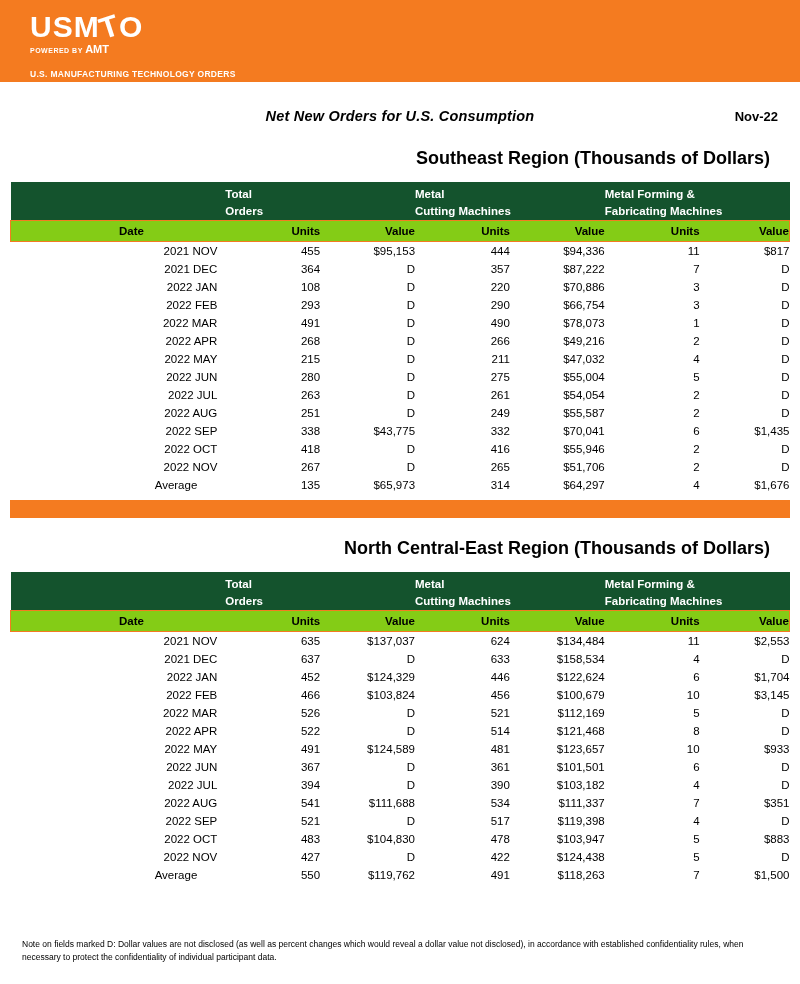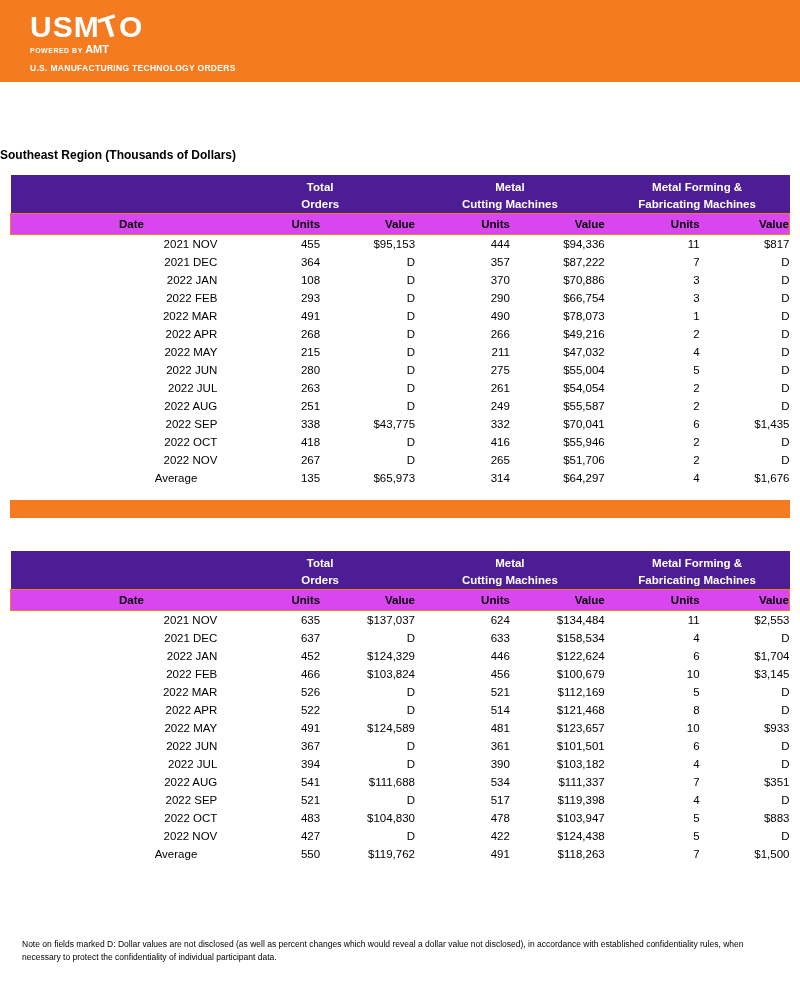--- a/index.html
+++ b/index.html
@@ -28,65 +28,64 @@
     font-family: "Liberation Sans", sans-serif;
   }
   .logo-main .tilt { display: inline-block; transform: rotate(-18deg); }
   .logo-powered {
     font-size: 7px; font-weight: bold; letter-spacing: 0.5px;
     margin-top: 3px; line-height: 9px;
   }
   .logo-powered .amt { font-size: 11px; letter-spacing: 0px; text-align: right; }
   .logo-sub {
     font-size: 8.5px; font-weight: bold; letter-spacing: 0.3px;
-    margin-top: 8px;
+    margin-top: 14px;
   }
 
   
   .title-row {
     position: absolute; left: 0; top: 108px; width: 800px;
     height: 22px;
   }
   .doc-title {
     position: absolute; left: 0; width: 800px; text-align: center;
     font-size: 14.5px; font-style: italic; font-weight: bold;
     letter-spacing: 0.2px;
   }
   .doc-date {
     position: absolute; right: 22px; top: 1px;
     font-size: 13px; font-weight: bold;
   }
 
   
   .section-title {
-    width: 770px; text-align: left;
-    font-size: 12px; font-weight: bold;
+    width: 770px; text-align: right;
+    font-size: 18px; font-weight: bold;
   }
 
   table.data {
     border-collapse: collapse;
     width: 780px;
     margin: 0 10px;
     font-size: 11px;
   }
   table.data td, table.data th { padding: 0; }
 
   .hdr-band td {
-    background: #4c1d95;
+    background: #14532d;
     color: #ffffff;
     font-weight: bold;
     font-size: 11.5px;
-    text-align: center;
     height: 17px;
     line-height: 17px;
   }
   .hdr-band.first td { padding-top: 4px; height: 21px; line-height: 17px; }
 
   .hdr-sub td {
-    background: #d946ef;
+    background: #84cc16;
     font-weight: bold;
     font-size: 11.5px;
     height: 20px;
     line-height: 20px;
     text-align: right;
     border-top: 1.5px solid #F47B20;
     border-bottom: 1.5px solid #F47B20;
   }
   .hdr-sub td.datecol { text-align: left; padding-left: 108px; }
   .hdr-outer-l { border-left: 1.5px solid #F47B20; }
@@ -136,20 +135,24 @@
 <div class="page">
 
   <div class="banner">
     <div class="logo-wrap">
       <div class="logo-main"><span>USM</span><span class="tilt">T</span><span>O</span></div>
       <div class="logo-powered"><span>POWERED BY</span> <span class="amt">AMT</span></div>
       <div class="logo-sub">U.S. MANUFACTURING TECHNOLOGY ORDERS</div>
     </div>
   </div>
 
+  <div class="title-row">
+    <div class="doc-title">Net New Orders for U.S. Consumption</div>
+    <div class="doc-date">Nov-22</div>
+  </div>
 
   <div style="position:absolute; left:0; top:148px; width:800px;">
     <div class="section-title">Southeast Region (Thousands of Dollars)</div>
     <table class="data" style="margin-top:13px;">
       <colgroup>
         <col class="c-date">
           <col class="c-u1">
           <col class="c-v1">
           <col class="c-u2">
           <col class="c-v2">
@@ -195,21 +198,21 @@
             <td class="pad-r">D</td>
             <td class="pad-r">357</td>
             <td class="pad-r">$87,222</td>
             <td class="pad-r">7</td>
             <td class="pad-r">D</td>
           </tr>
           <tr>
             <td class="datecol">2022 JAN</td>
             <td class="pad-r">108</td>
             <td class="pad-r">D</td>
-            <td class="pad-r">370</td>
+            <td class="pad-r">220</td>
             <td class="pad-r">$70,886</td>
             <td class="pad-r">3</td>
             <td class="pad-r">D</td>
           </tr>
           <tr>
             <td class="datecol">2022 FEB</td>
             <td class="pad-r">293</td>
             <td class="pad-r">D</td>
             <td class="pad-r">290</td>
             <td class="pad-r">$66,754</td>
@@ -308,20 +311,21 @@
           </tr>
         </tbody>
     </table>
   </div>
 
   <div style="position:absolute; left:0; top:500px; width:800px;">
     <div class="spacer-band"></div>
   </div>
 
   <div style="position:absolute; left:0; top:538px; width:800px;">
+    <div class="section-title">North Central-East Region (Thousands of Dollars)</div>
     <table class="data" style="margin-top:13px;">
       <colgroup>
         <col class="c-date">
           <col class="c-u1">
           <col class="c-v1">
           <col class="c-u2">
           <col class="c-v2">
           <col class="c-u3">
           <col class="c-v3">
       </colgroup>

